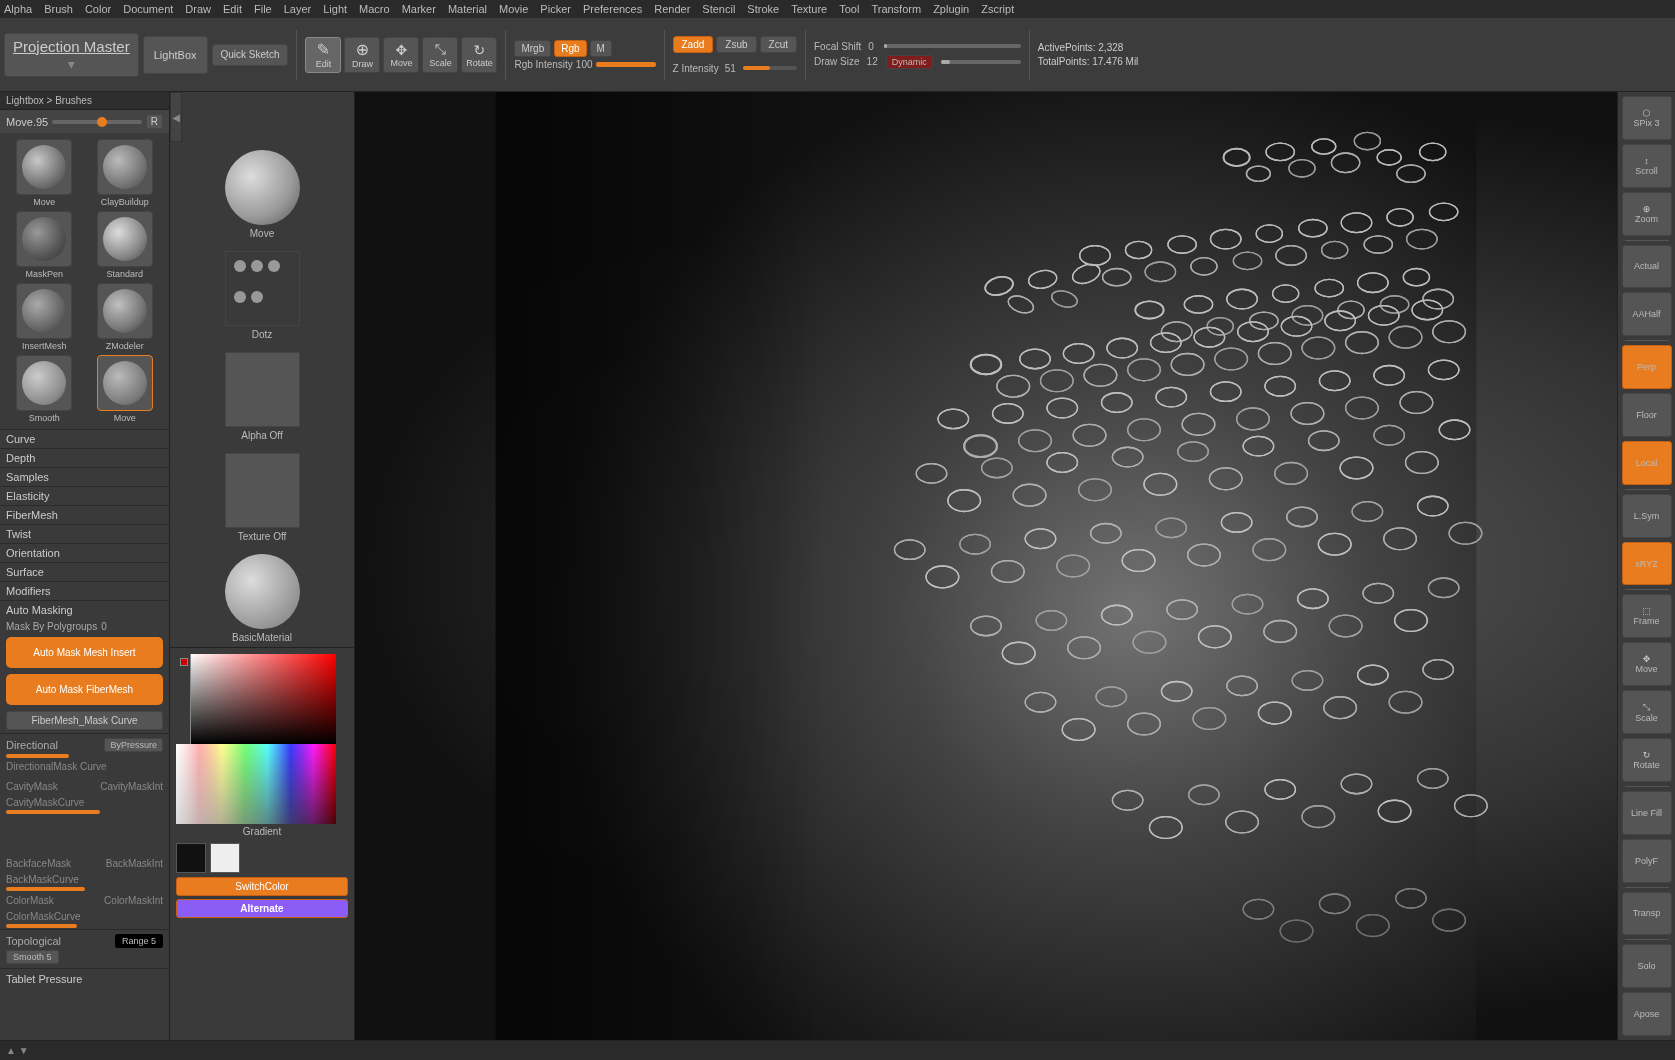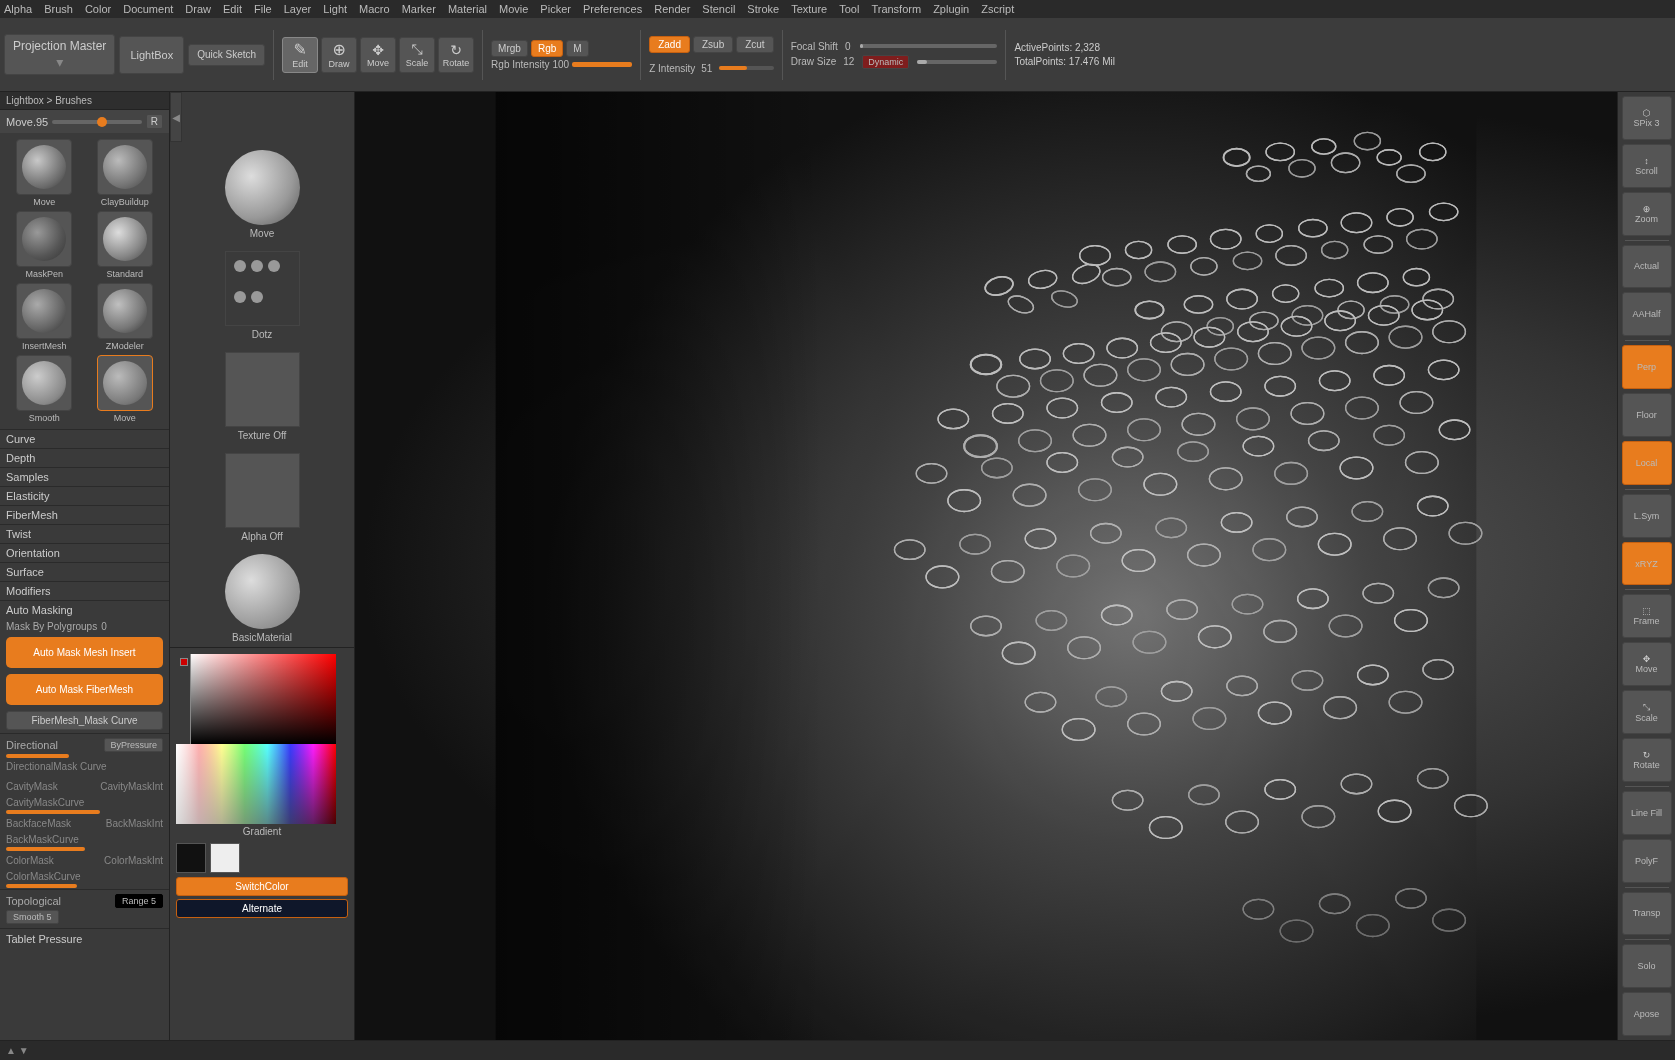--- a/index.html
+++ b/index.html
@@ -455,30 +455,31 @@
       border: 1px solid #c66010;
       border-radius: 3px;
       padding: 3px 0;
       color: #fff;
       font-size: 10px;
       cursor: pointer;
       width: 100%;
       text-align: center;
     }
     .alternate-btn {
-      background: #0f172a;
+      background: #8b5cf6;
       border: 1px solid #c66010;
       border-radius: 3px;
       padding: 3px 0;
       color: #fff;
       font-size: 10px;
       cursor: pointer;
       width: 100%;
       text-align: center;
       margin-top: 3px;
+      font-weight: bold;
     }
 
     
     .canvas-area {
       flex: 1;
       background: #111;
       position: relative;
       overflow: hidden;
     }
 
@@ -628,20 +629,21 @@
       padding: 3px 6px;
       display: flex;
       align-items: center;
       justify-content: space-between;
     }
     .backface-row {
       padding: 3px 6px;
       display: flex;
       align-items: center;
       justify-content: space-between;
+      margin-top: 40px;
     }
     .color-mask-row {
       padding: 3px 6px;
       display: flex;
       align-items: center;
       justify-content: space-between;
     }
 
     .topological-section {
       padding: 4px 6px;
@@ -706,21 +708,21 @@
   <span>Texture</span>
   <span>Tool</span>
   <span>Transform</span>
   <span>Zplugin</span>
   <span>Zscript</span>
 </div>
 
 <div class="toolbar">
 
   <div class="proj-master">
-    <span style="font-size:12px; line-height:1.2;">Projection Master</span>
+    <span style="font-size:15px; line-height:1.2;text-decoration:underline;">Projection Master</span>
     <span style="font-size:14px; color:#888;">▾</span>
   </div>
 
   <div class="lightbox-btn">
     <span>LightBox</span>
   </div>
 
   <div class="quick-sketch">
     <span style="font-size:10px; text-align:center; line-height:1.2;">Quick Sketch</span>
   </div>
@@ -972,27 +974,27 @@
         <div class="dot"></div>
           <div class="dot"></div>
           <div class="dot"></div>
         <div class="dot"></div>
           <div class="dot"></div>
       </div>
       <span style="font-size:10px; color:#bbb; margin-top:3px;">Dotz</span>
     </div>
 
     <div class="brush-panel-item">
+      <div class="alpha-off-box"></div>
+      <span style="font-size:10px; color:#bbb; margin-top:3px;">Alpha Off</span>
+    </div>
+
+    <div class="brush-panel-item">
       <div class="texture-off-box"></div>
       <span style="font-size:10px; color:#bbb; margin-top:3px;">Texture Off</span>
-    </div>
-
-    <div class="brush-panel-item">
-      <div class="alpha-off-box"></div>
-      <span style="font-size:10px; color:#bbb; margin-top:3px;">Alpha Off</span>
     </div>
 
     <div class="brush-panel-item">
       <div class="basic-material-sphere"></div>
       <span style="font-size:10px; color:#bbb; margin-top:3px;">BasicMaterial</span>
     </div>
 
     <div class="color-picker-section">
       
       <div style="position:relative; width:160px; height:90px;">

